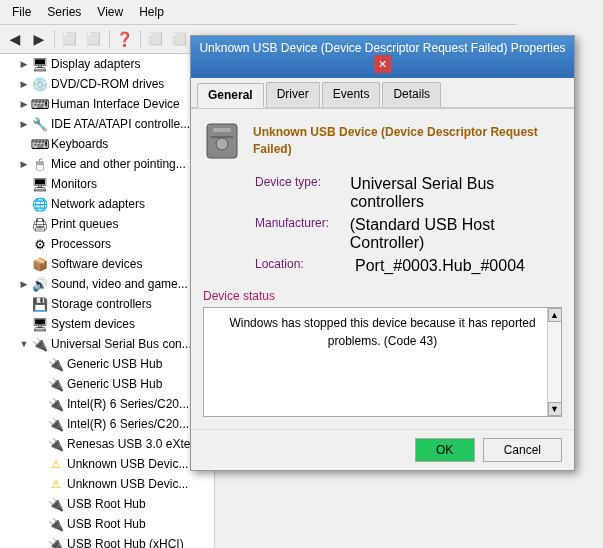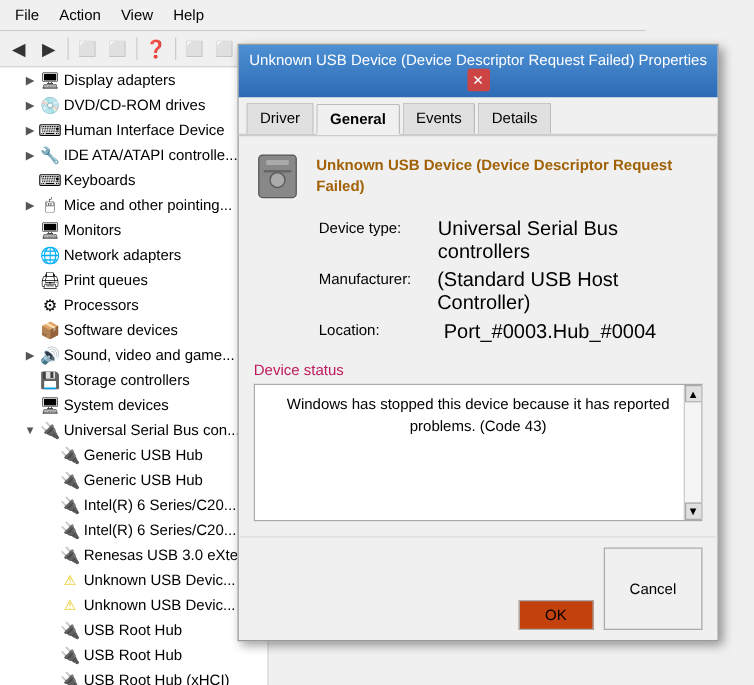--- a/index.html
+++ b/index.html
@@ -208,21 +208,21 @@
     .device-info-table {
       margin-left: 52px;
       margin-bottom: 14px;
     }
     .device-info-row {
       display: flex;
       margin-bottom: 5px;
     }
     .device-info-label {
       width: 100px;
-      color: #000000;
+      color: #701a75;
       font-size: 12px;
     }
     .device-info-value {
       color: #000;
       font-size: 16px;
     }
 
     .device-status-label {
       font-size: 12px;
       margin-bottom: 4px;
@@ -284,38 +284,37 @@
     }
     .btn {
       padding: 4px 20px;
       font-size: 12px;
       border: 1px solid #aaa;
       background: #f0f0f0;
       cursor: pointer;
       min-width: 60px;
     }
     .btn.default {
-      background: #c2410c;
-      margin-top: 42px;
+      background: #22c55e;
     }
 
     
     .warning-icon {
       color: #e8c000;
       font-size: 11px;
     }
   </style>
 </head>
 <body>
 
 <div class="main-window">
 
   <div class="menu-bar">
     <span class="menu-item">File</span>
-    <span class="menu-item">Action</span>
+    <span class="menu-item">Series</span>
     <span class="menu-item">View</span>
     <span class="menu-item">Help</span>
   </div>
 
   <div class="toolbar">
     <button class="toolbar-btn">◀</button>
     <button class="toolbar-btn">▶</button>
     <div class="toolbar-separator"></div>
     <button class="toolbar-btn" style="font-size:12px;">⬜</button>
     <button class="toolbar-btn" style="font-size:12px;">⬜</button>
@@ -503,22 +502,22 @@
   </div>
 
   <div class="dialog-overlay">
 
     <div class="dialog-titlebar">
       <span>Unknown USB Device (Device Descriptor Request Failed) Properties</span>
       <button class="dialog-close-btn">✕</button>
     </div>
 
     <div class="dialog-tabs">
+      <div class="dialog-tab active">General</div>
       <div class="dialog-tab">Driver</div>
-      <div class="dialog-tab active">General</div>
       <div class="dialog-tab">Events</div>
       <div class="dialog-tab">Details</div>
     </div>
 
     <div class="dialog-content">
 
       <div class="device-header">
         <div class="device-icon-box">
 
           <svg width="38" height="38" viewBox="0 0 38 38">

